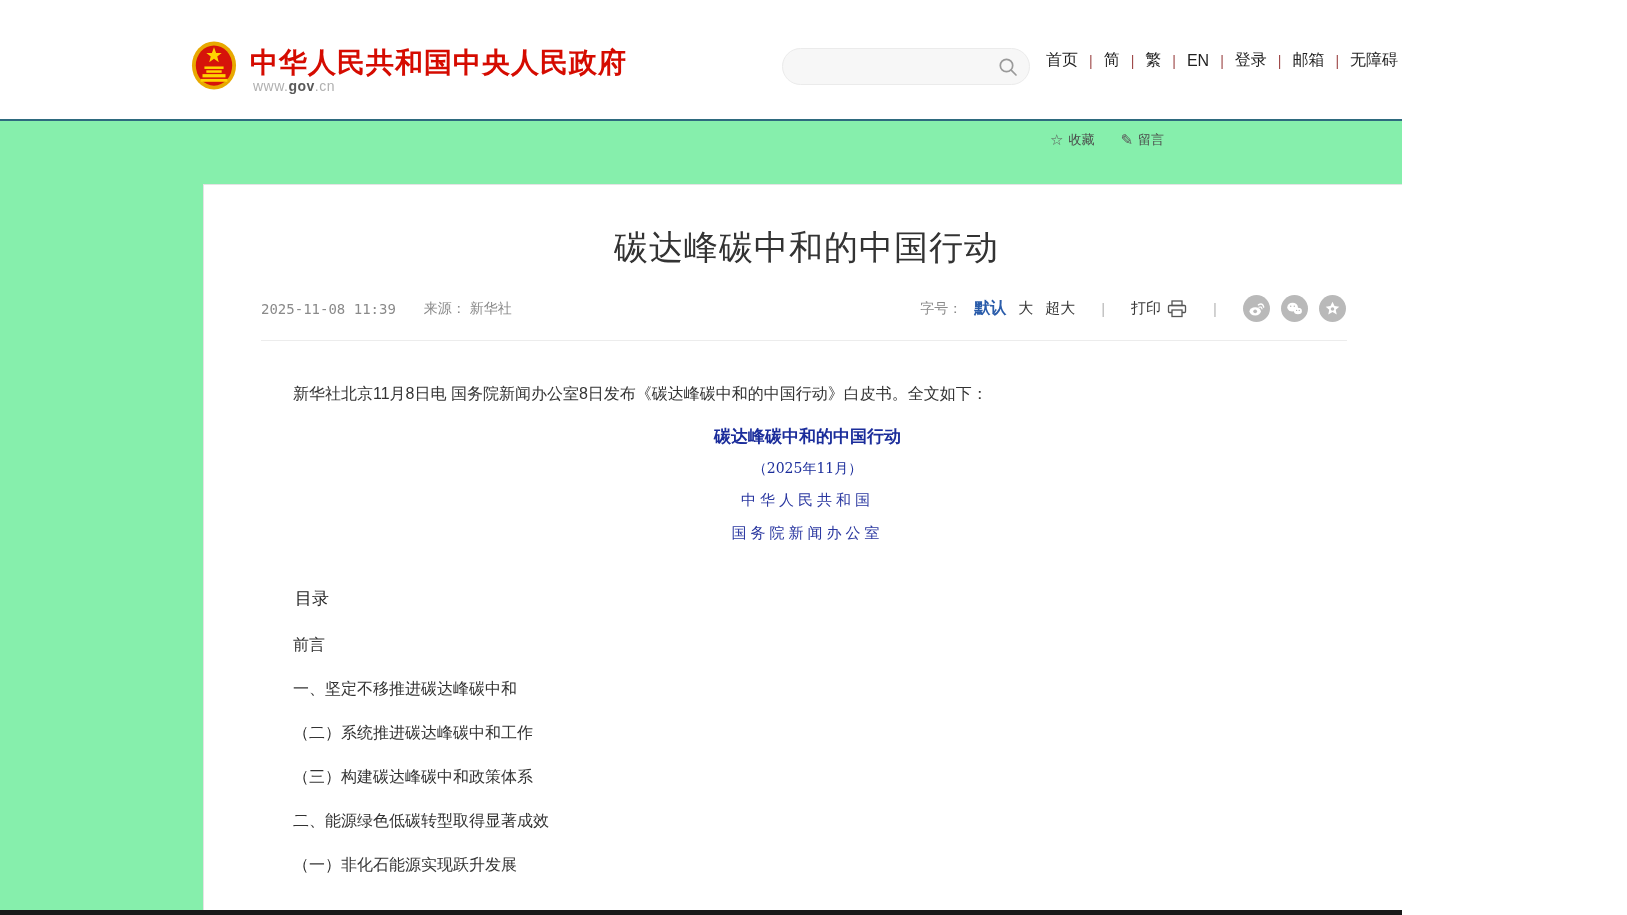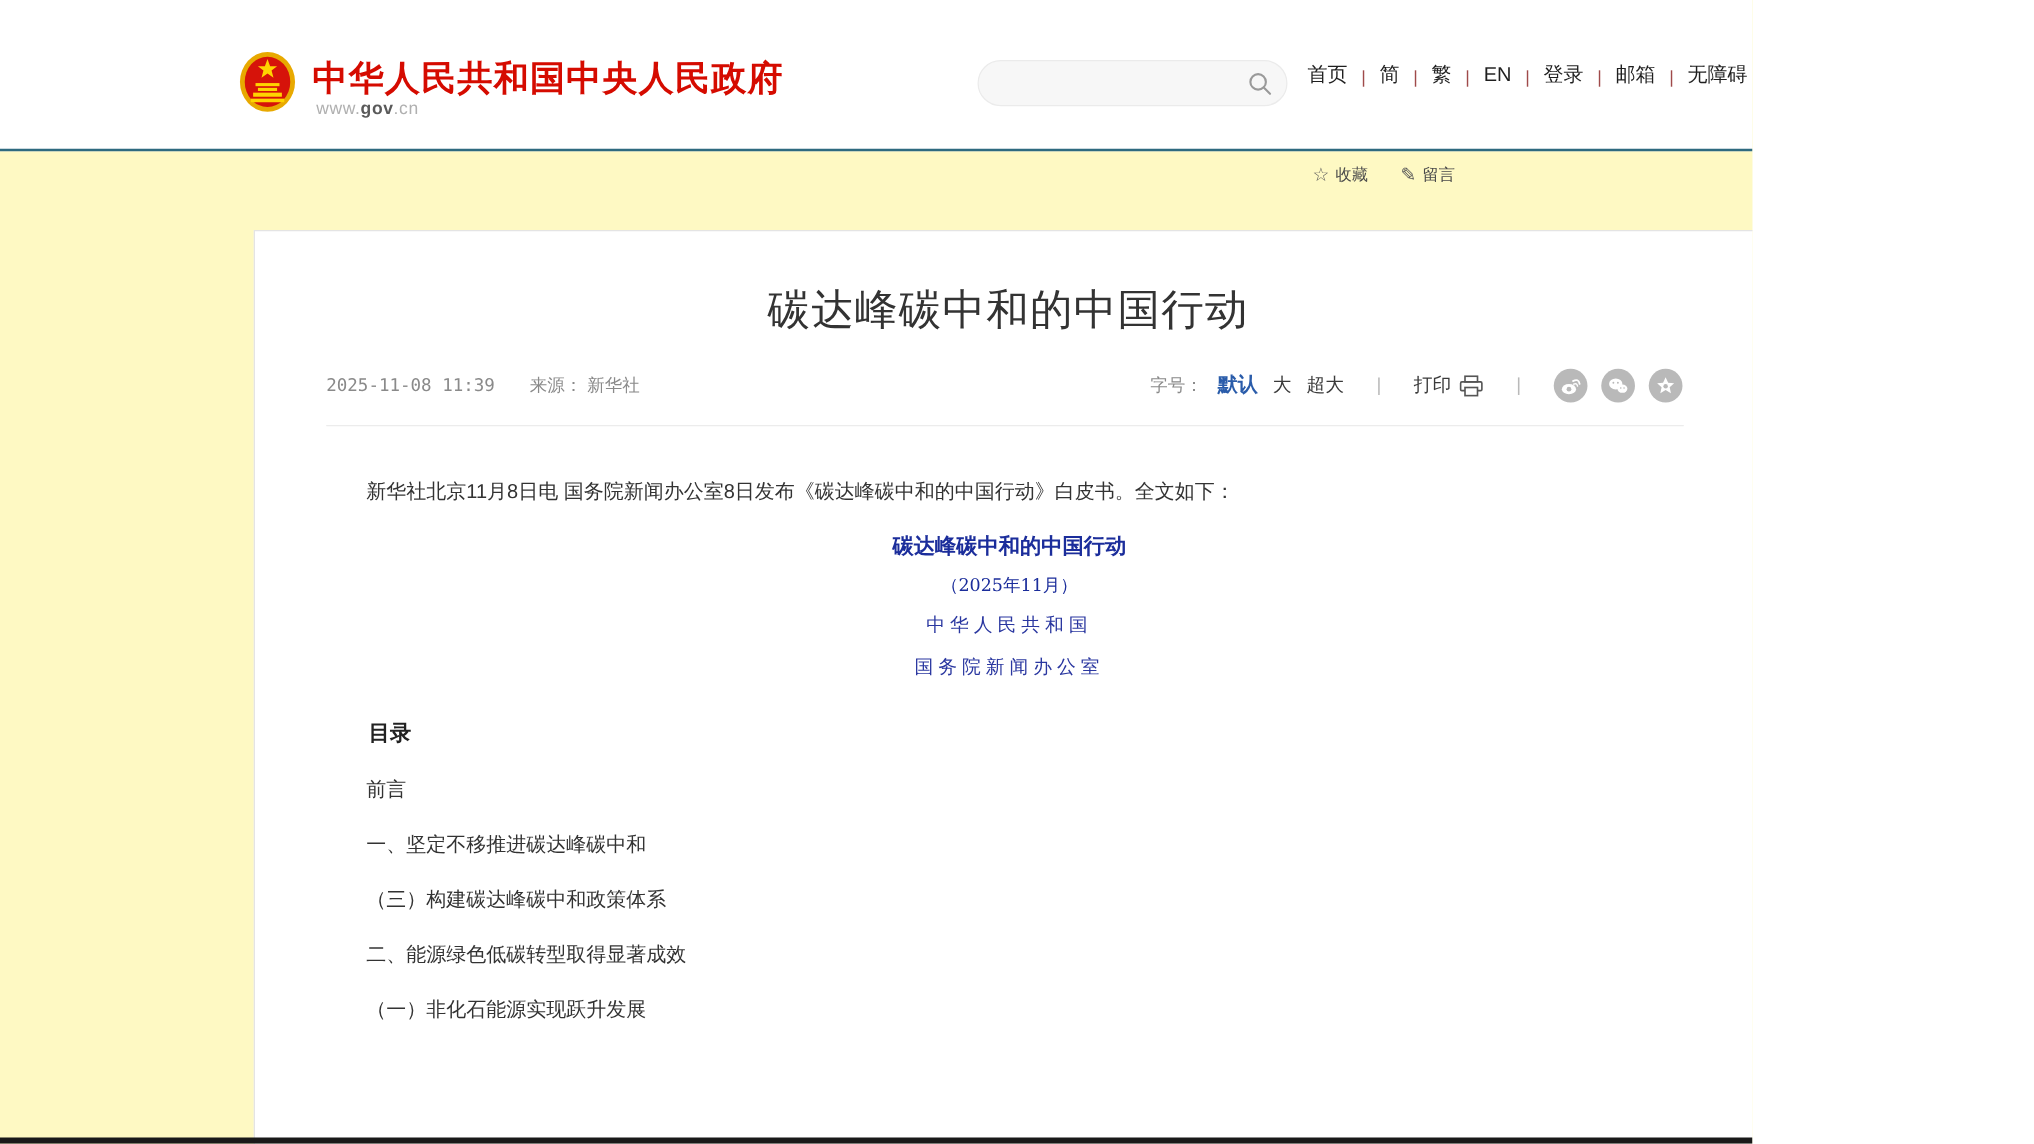--- a/index.html
+++ b/index.html
@@ -1,17 +1,17 @@
 <!DOCTYPE html>
 <html><head>
 <meta charset="utf-8">
 <style>
   html,body{margin:0;padding:0;}
   body{font-family:"Liberation Sans","DejaVu Sans",sans-serif;background:#ffffff;}
-  .page{position:relative;width:1402px;height:915px;background:#fef9c3;overflow:hidden;}
+  .page{position:relative;width:1402px;height:915px;background:#86efac;overflow:hidden;}
 
   
   .header{position:absolute;left:0;top:0;width:100%;height:121px;background:#fff;border-bottom:2px solid #2e6a7f;box-sizing:border-box;}
   .emblem{position:absolute;left:191px;top:40px;width:46px;height:51px;}
   .site-title{position:absolute;left:250px;top:44px;font-size:28px;font-weight:bold;color:#d50b00;letter-spacing:1px;white-space:nowrap;}
   .site-url{position:absolute;left:253px;top:78px;font-size:14px;color:#b0b0b0;letter-spacing:.5px;}
   .site-url b{color:#5a5a5a;}
 
   .search-box{position:absolute;left:782px;top:48px;width:248px;height:37px;background:#f7f7f7;border:1px solid #ebebeb;border-radius:19px;box-sizing:border-box;display:flex;align-items:center;}
   .search-input{flex:1;border:none;background:transparent;outline:none;margin-left:16px;font-size:14px;color:#333;}
@@ -46,21 +46,21 @@
   .share-circle{width:27px;height:27px;border-radius:50%;background:#b9b9b9;display:flex;align-items:center;justify-content:center;cursor:pointer;}
   .meta-divider{position:absolute;left:57px;top:155px;width:1086px;height:1px;background:#ececec;}
 
   
   .article-body{position:absolute;left:57px;top:196px;width:1093px;font-size:16px;color:#333;}
   .article-body p{margin:0;}
   .lead{text-indent:2em;line-height:26px;margin-bottom:18px !important;}
   .doc-title{text-align:center;font-size:17px;font-weight:bold;color:#1b2d9b;margin-bottom:12px !important;}
   .doc-date{text-align:center;font-size:14px;color:#1b2d9b;font-family:"DejaVu Serif","Liberation Serif",serif;margin-bottom:13px !important;}
   .doc-author{text-align:center;font-size:15px;color:#2a37a0;font-family:"DejaVu Serif","Liberation Serif",serif;letter-spacing:4px;margin-bottom:14px !important;}
-  .toc-heading{font-weight:bold;font-size:17px;text-indent:2em;margin:32px 0 26px !important;color:#222;}
+  .toc-heading{font-weight:normal;font-size:17px;text-indent:2em;margin:44px 0 26px !important;color:#222;}
   .toc-item{text-indent:2em;line-height:17px;margin-bottom:27px !important;cursor:default;}
 
   .bottom-bar{position:absolute;left:0;bottom:0;width:100%;height:5px;background:#191919;}
 </style>
 </head>
 <body>
 
 <div class="page">
 
   <div class="header">
@@ -171,20 +171,21 @@
 
     <div class="article-body">
       <p class="lead">新华社北京11月8日电 国务院新闻办公室8日发布《碳达峰碳中和的中国行动》白皮书。全文如下：</p>
       <p class="doc-title">碳达峰碳中和的中国行动</p>
       <p class="doc-date">（2025年11月）</p>
       <p class="doc-author">中华人民共和国</p>
       <p class="doc-author">国务院新闻办公室</p>
       <p class="toc-heading">目录</p>
       <p class="toc-item">前言</p>
       <p class="toc-item">一、坚定不移推进碳达峰碳中和</p>
+      <p class="toc-item">（二）系统推进碳达峰碳中和工作</p>
       <p class="toc-item">（三）构建碳达峰碳中和政策体系</p>
       <p class="toc-item">二、能源绿色低碳转型取得显著成效</p>
       <p class="toc-item">（一）非化石能源实现跃升发展</p>
     </div>
   </div>
 
   <div class="bottom-bar"></div>
 </div>
 
 </body></html>

